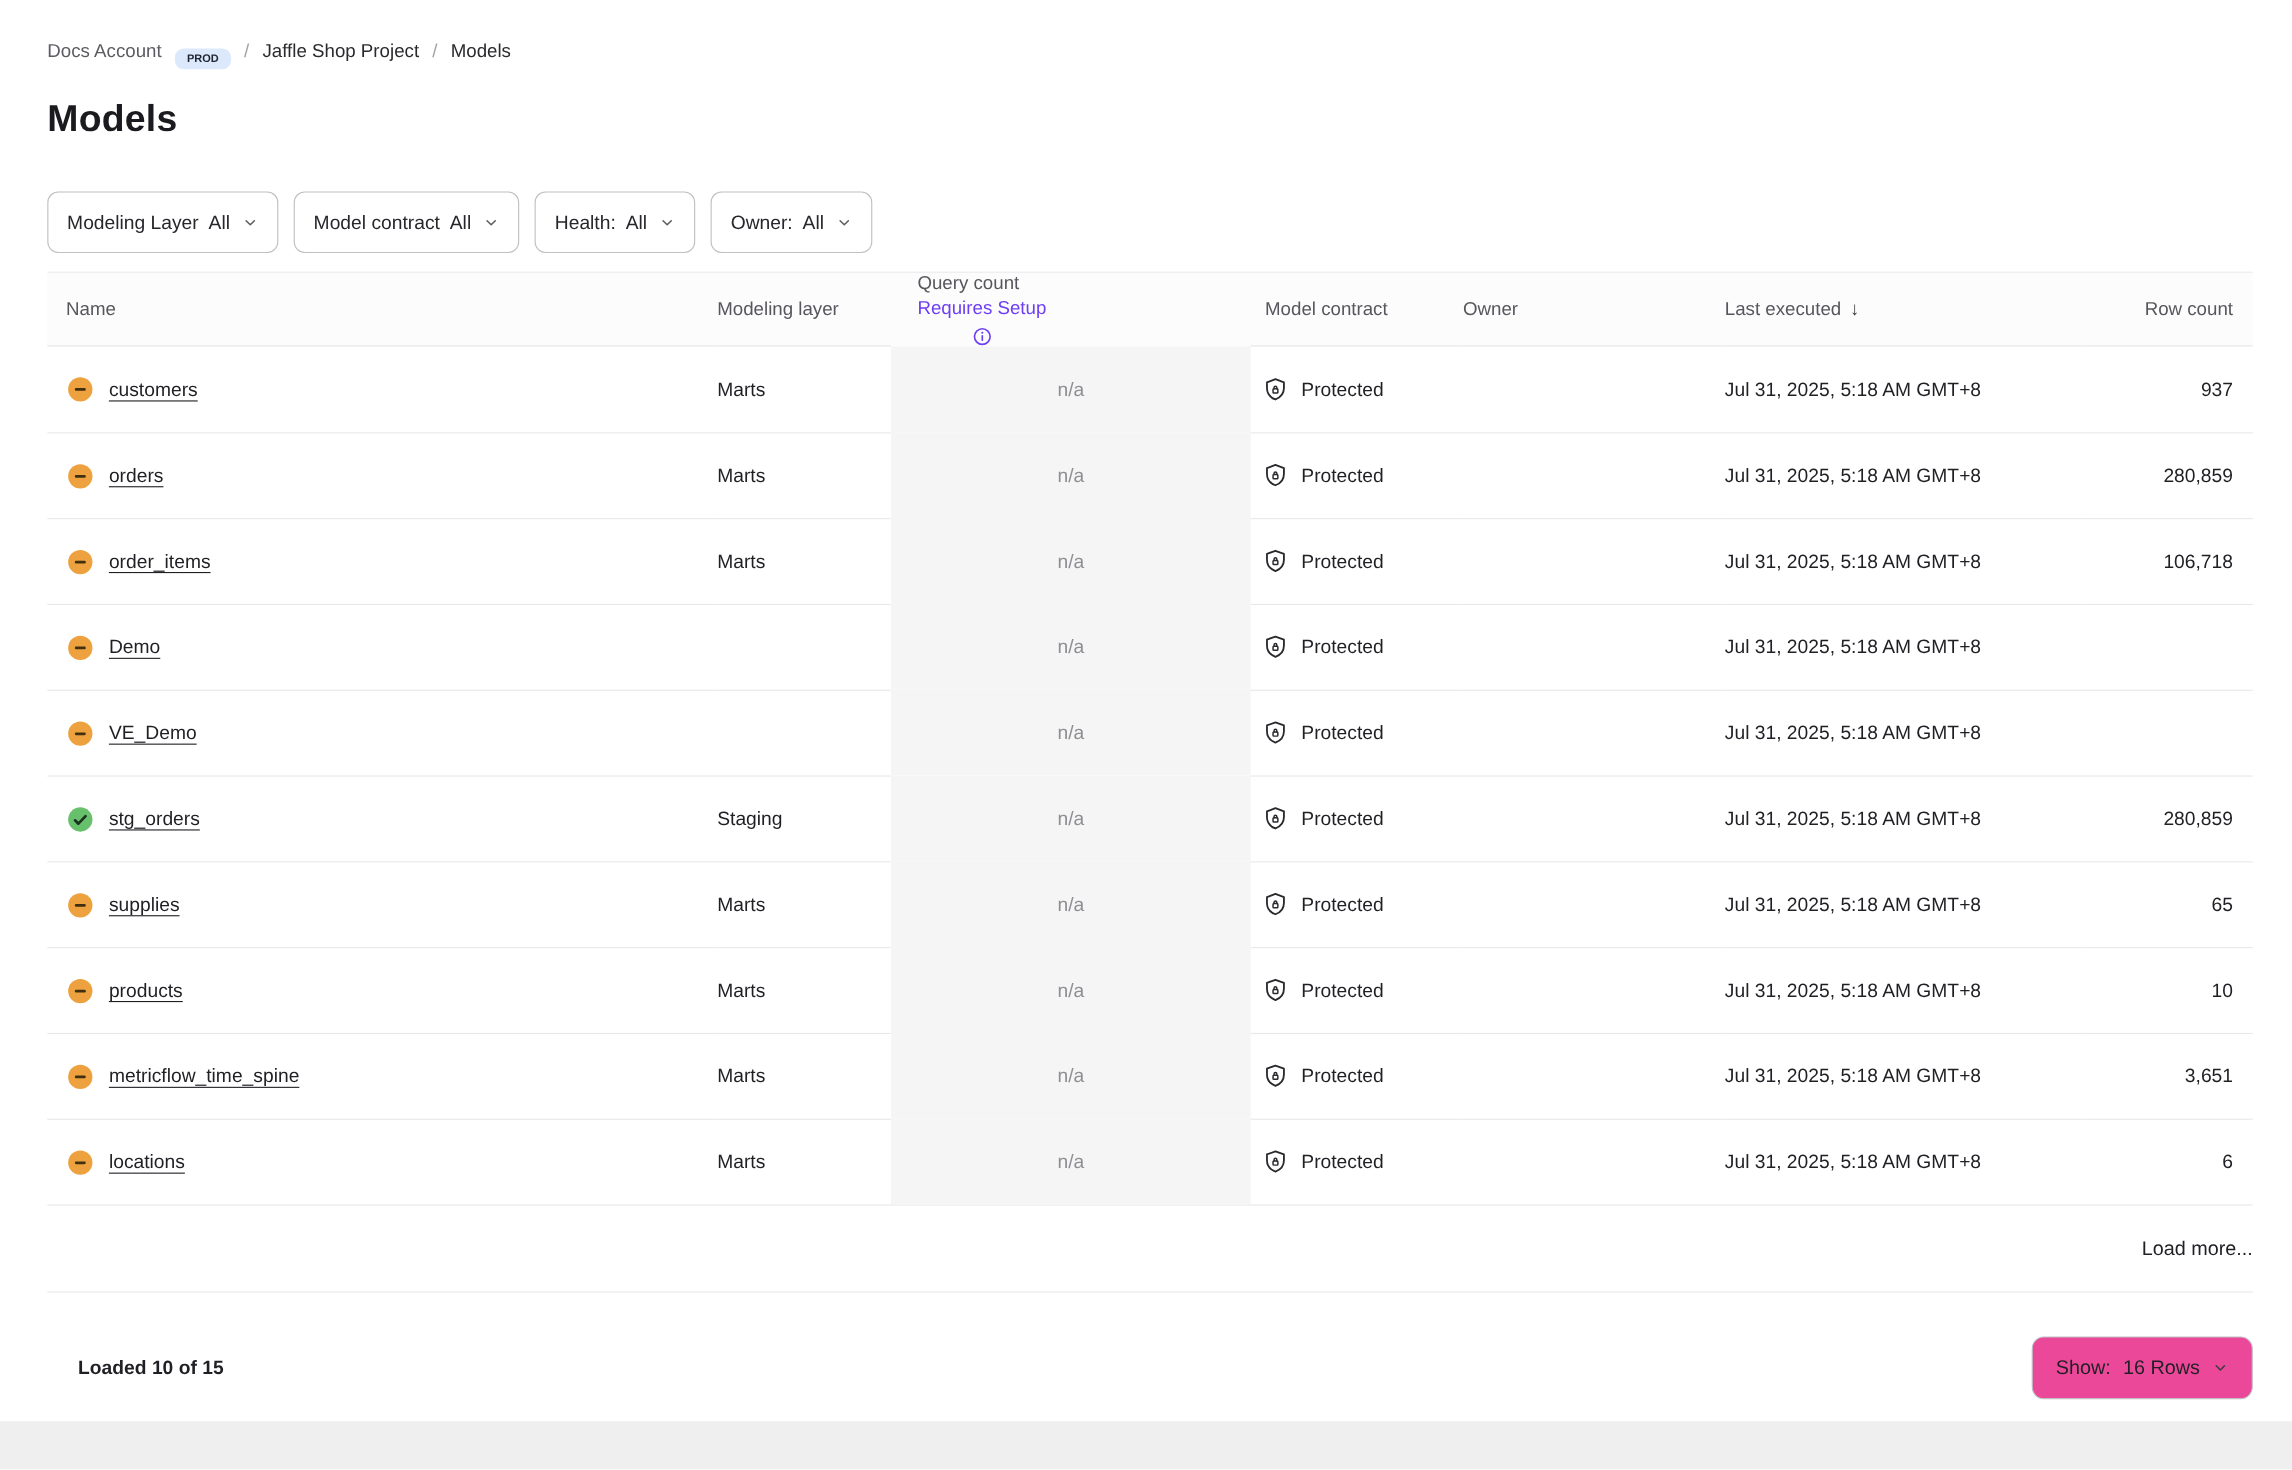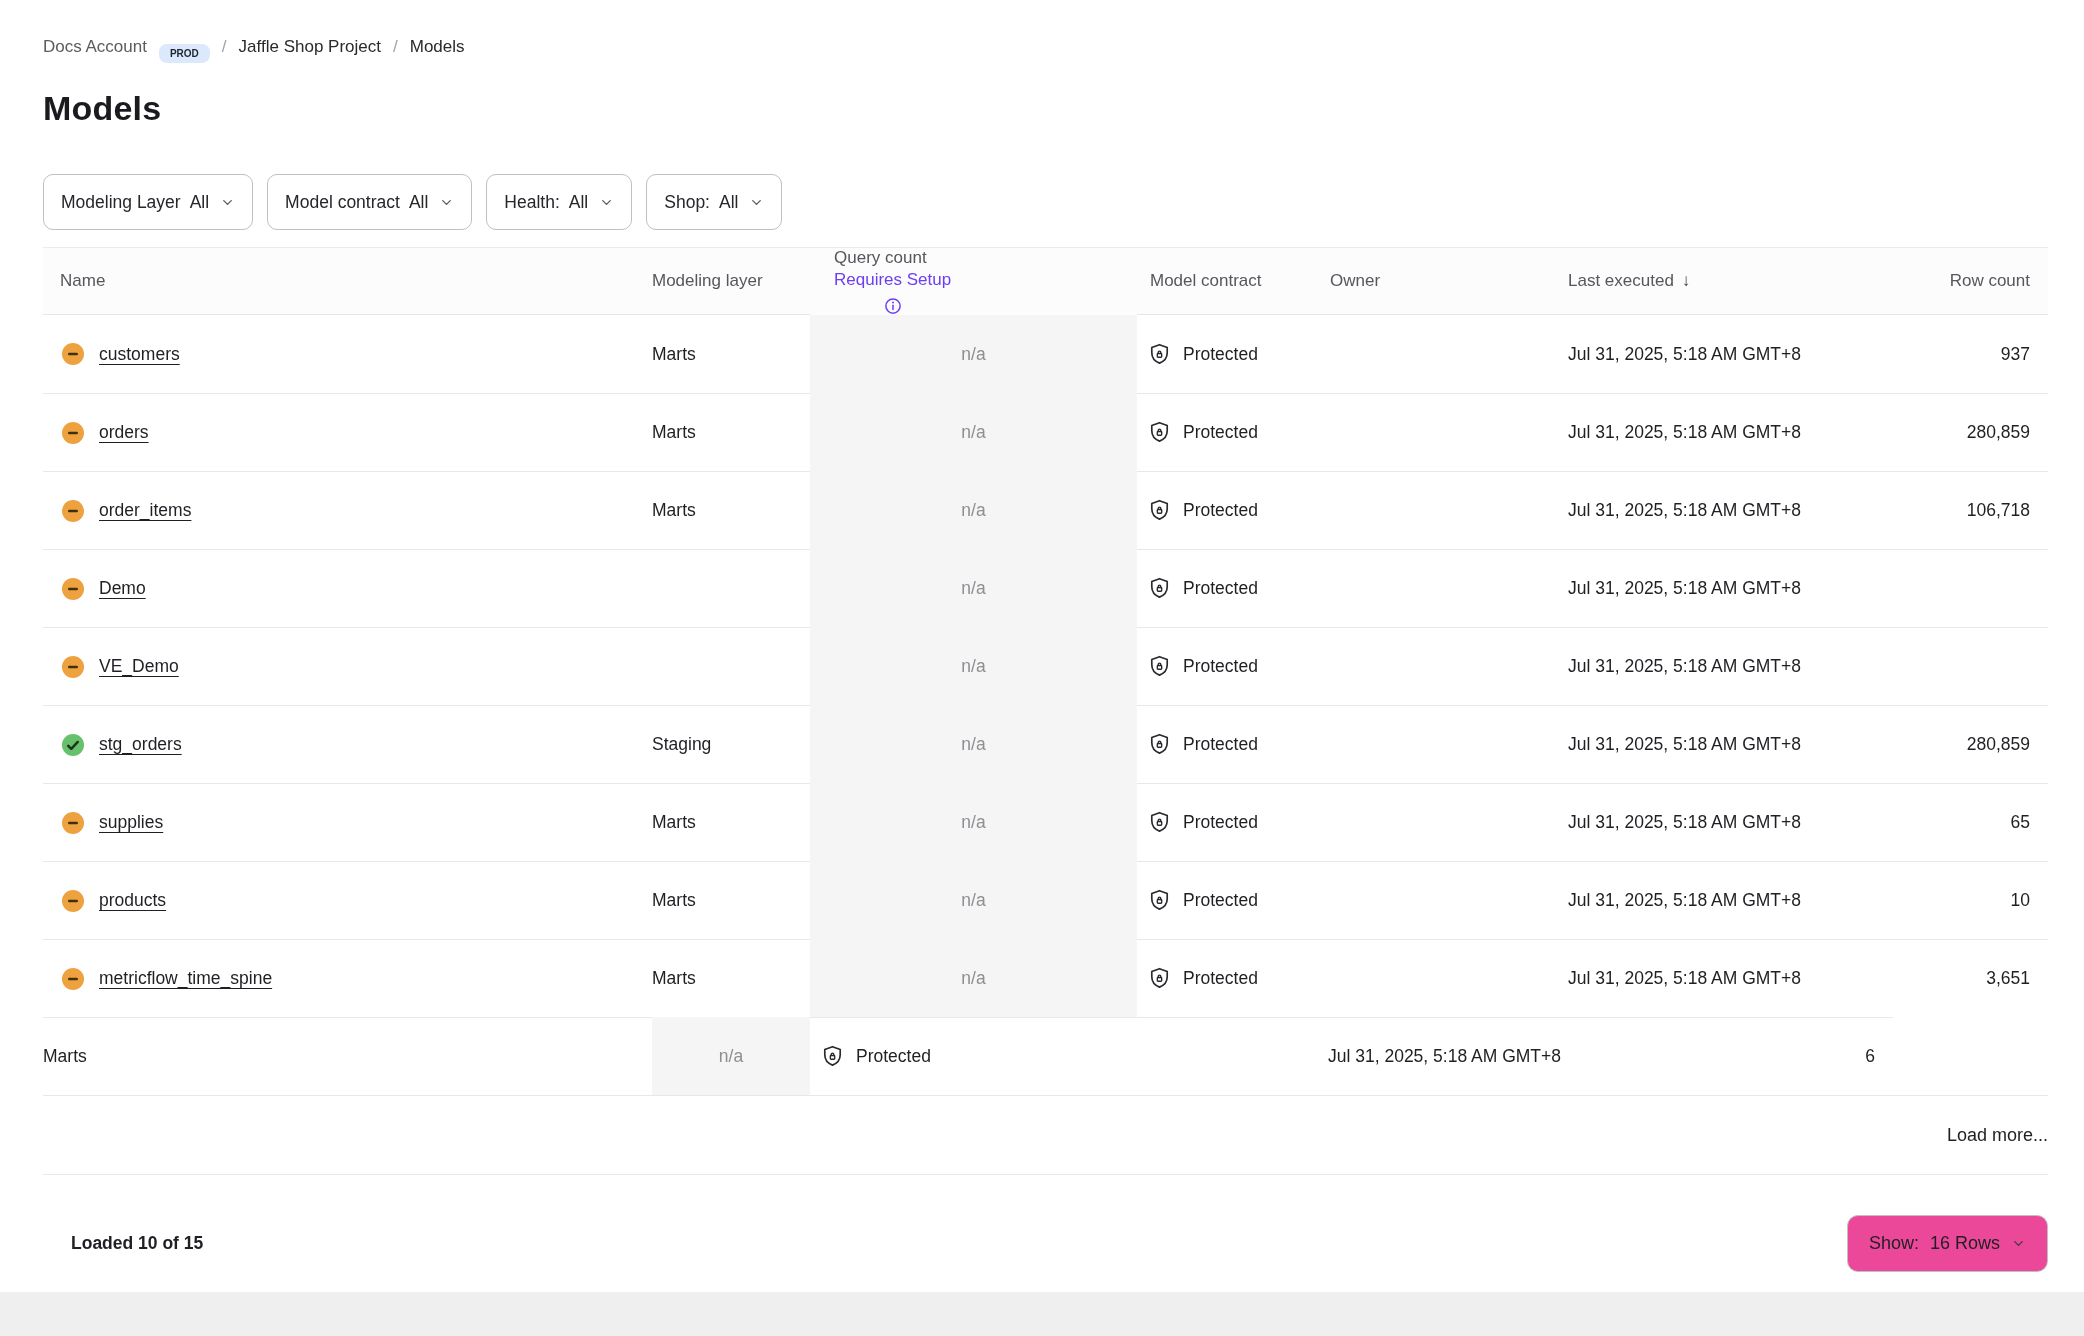--- a/index.html
+++ b/index.html
@@ -117,21 +117,21 @@
     <button class="filter-btn">
       <span>Health:</span>
       <span>All</span>
       <span class="chev">
         <svg width="15" height="15" viewBox="0 0 24 24" fill="none" stroke="#5B5B61" stroke-width="2.2" stroke-linecap="round" stroke-linejoin="round">
             <polyline points="6 9 12 15 18 9"></polyline>
           </svg>
       </span>
     </button>
     <button class="filter-btn">
-      <span>Shop:</span>
+      <span>Owner:</span>
       <span>All</span>
       <span class="chev">
         <svg width="15" height="15" viewBox="0 0 24 24" fill="none" stroke="#5B5B61" stroke-width="2.2" stroke-linecap="round" stroke-linejoin="round">
             <polyline points="6 9 12 15 18 9"></polyline>
           </svg>
       </span>
     </button>
     <div class="spacer"></div>
   </div>
 
@@ -399,20 +399,30 @@
                 <path d="M10.8 11V9.9a1.2 1.2 0 0 1 2.4 0V11" stroke-width="1.3"></path>
               </svg>
       </span>
       <span>Protected</span>
     </div>
     <div class="cell c-owner"></div>
     <div class="cell">Jul 31, 2025, 5:18 AM GMT+8</div>
     <div class="cell c-rowcount">3,651</div>
   </div>
         <div class="grid-row row-health-warning">
+    <div class="cell c-name">
+      <span class="status-icon">
+        <svg class="icon-warning" width="26" height="26" viewBox="0 0 24 24">
+                <circle cx="12" cy="12" r="10.2" fill="#EDA23F"></circle>
+                <rect x="7.4" y="10.9" width="9.2" height="2.3" rx="1.1" fill="#40300F"></rect>
+              </svg>
+
+      </span>
+      <a class="model-link">locations</a>
+    </div>
     <div class="cell">Marts</div>
     <div class="cell c-query">n/a</div>
     <div class="cell c-contract">
       <span style="display:flex;">
         <svg width="25" height="25" viewBox="0 0 24 24" fill="none" stroke="#2A2A2E" stroke-width="1.6" stroke-linecap="round" stroke-linejoin="round">
                 <path d="M12 2.6l7.4 2.7v5.1c0 4.7-3.1 8.3-7.4 9.9-4.3-1.6-7.4-5.2-7.4-9.9V5.3L12 2.6z"></path>
                 <rect x="9.9" y="11" width="4.2" height="3.6" rx="0.7" stroke-width="1.3"></rect>
                 <path d="M10.8 11V9.9a1.2 1.2 0 0 1 2.4 0V11" stroke-width="1.3"></path>
               </svg>
       </span>

